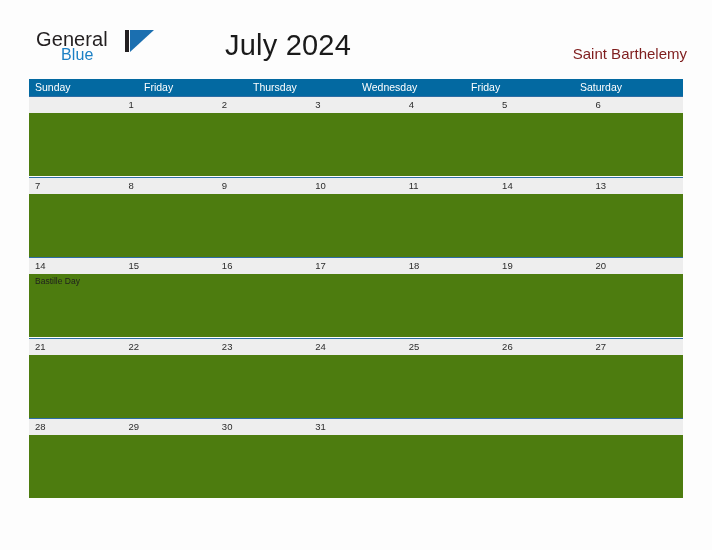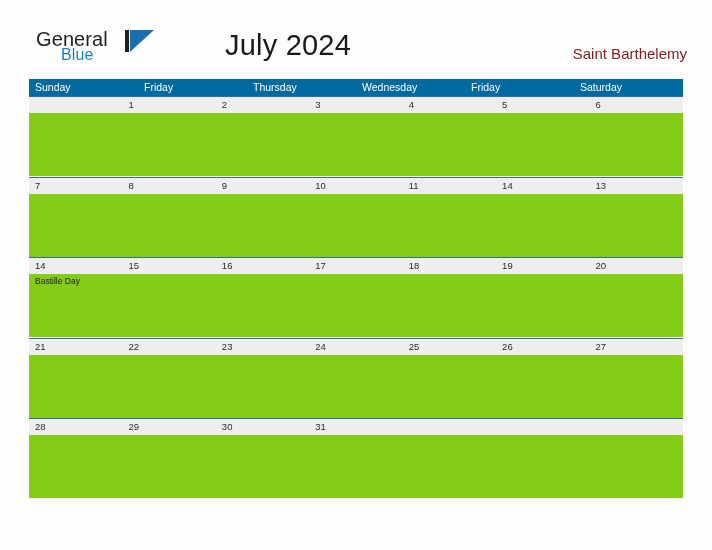--- a/index.html
+++ b/index.html
@@ -136,21 +136,21 @@
     width: 654px;
     height: 17px;
     background: #eeeeee;
     border-top: 1.5px solid #2e6da4;
     box-sizing: border-box;
   }
   .week-body {
     display: flex;
     width: 654px;
     height: 63px;
-    background: #84cc16;
+    background: #4d7c0f;
   }
   .daynum {
     flex: 1 1 0;
     font-size: 9.5px;
     color: #2b2b2b;
     line-height: 16px;
     padding-left: 6px;
     box-sizing: border-box;
     font-family: "Liberation Sans", sans-serif;
   }

